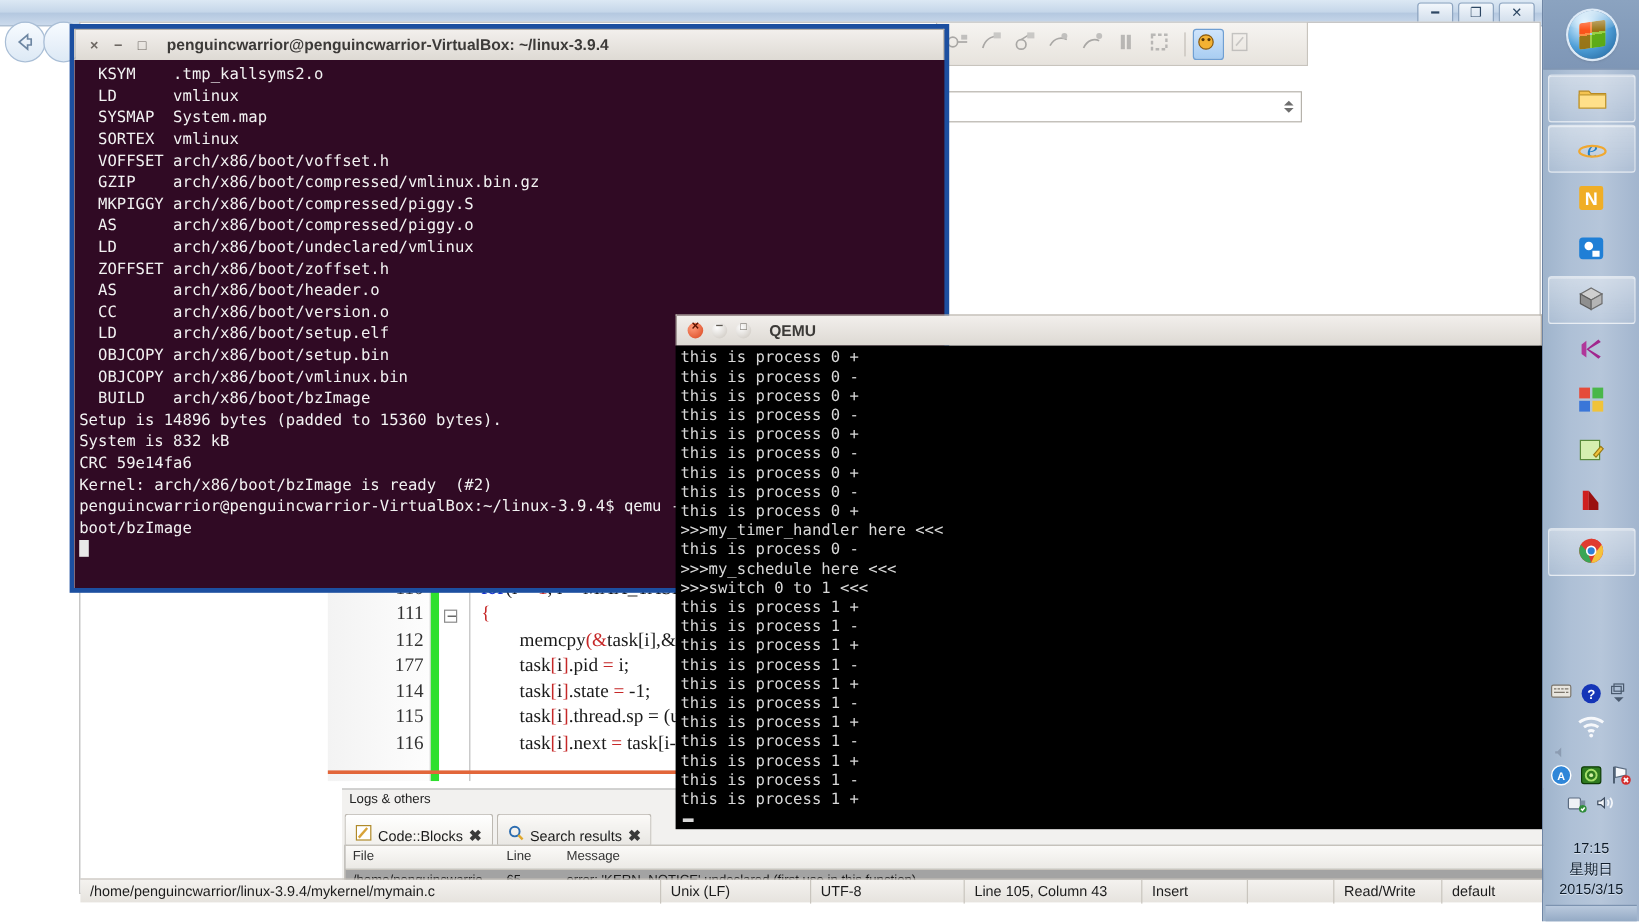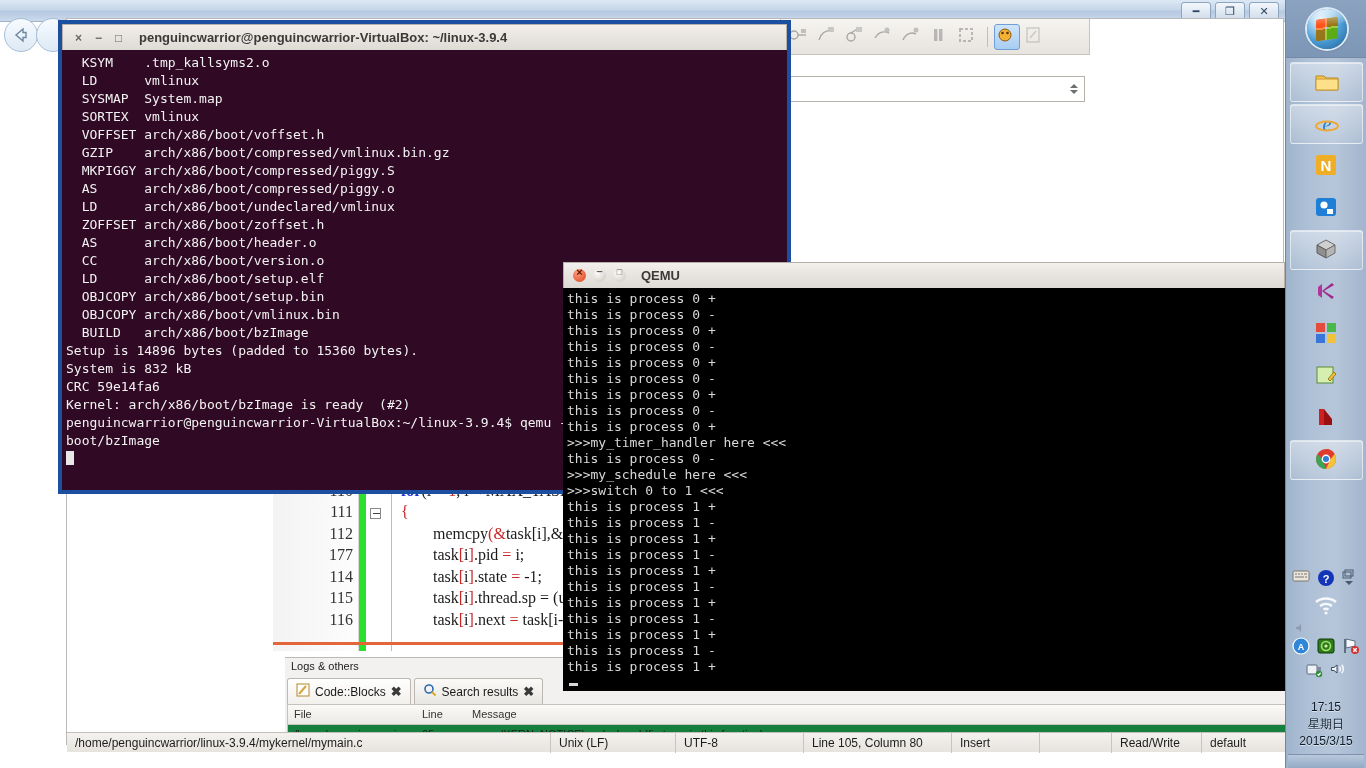--- a/index.html
+++ b/index.html
@@ -149,28 +149,28 @@
   .ed-foldbox::before{content:"";position:absolute;left:2px;top:4px;width:7px;height:1px;background:#444;}
 
   
   .cb-logs {
     position:absolute; left:218px; top:638px; width:1010px; height:88px;
     background:#f2f1ef; border-top:1px solid #b9b9b9;
   }
   .logs-title { position:absolute; left:6px; top:2px; font-size:11px; color:#222; }
   .logs-tabbar { position:absolute; left:2px; top:20px; right:2px; height:26px; display:flex; gap:3px; }
   .logs-tab {
-    height:26px; display:flex; align-items:center; gap:5px; padding:0 8px;
+    height:26px; display:flex; align-items:flex-end; gap:5px; padding:0 8px;
     background: linear-gradient(to bottom,#fbfaf8,#e9e7e3);
     border:1px solid #bdb9b2; border-bottom:none; border-radius:3px 3px 0 0;
     font-size:12px; color:#1a1a1a;
   }
   .logs-tab.active { background: linear-gradient(to bottom,#ffffff,#f2f0ec); }
   .tab-x { color:#3a3a3a; font-weight:bold; font-size:13px; }
-  .logs-grid { position:absolute; left:2px; top:46px; right:2px; bottom:0; background:#15803d; border:1px solid #c6c2bb;}
+  .logs-grid { position:absolute; left:2px; top:46px; right:2px; bottom:0; background:#a3a3a3; border:1px solid #c6c2bb;}
   .lg-head { display:flex; height:20px; background:linear-gradient(to bottom,#fbfaf8,#ebe9e5); border-bottom:1px solid #c9c5be; font-size:11px; color:#333; }
   .lg-head span { padding:3px 6px; }
   .lg-row { display:flex; height:20px; font-size:11px; color:#1a1a1a; border-bottom:1px solid #ededed;}
   .lg-row span { padding:3px 6px; white-space:nowrap; overflow:hidden;}
   .c-file { width:128px; }
   .c-line { width:50px; }
   .c-msg { flex:1; }
 
   
   .cb-status {
@@ -390,21 +390,21 @@
             <span class="c-line">65</span>
             <span class="c-msg">error: 'KERN_NOTICE' undeclared (first use in this function)</span>
           </div>
         </div>
       </div>
 
       <div class="cb-status">
         <div class="st" style="width:484px;">/home/penguincwarrior/linux-3.9.4/mykernel/mymain.c</div>
         <div class="st" style="width:125px;">Unix (LF)</div>
         <div class="st" style="width:128px;">UTF-8</div>
-        <div class="st" style="width:148px;">Line 105, Column 80</div>
+        <div class="st" style="width:148px;">Line 105, Column 43</div>
         <div class="st" style="width:88px;">Insert</div>
         <div class="st" style="width:72px;"></div>
         <div class="st" style="width:90px;">Read/Write</div>
         <div class="st" style="border-right:none;">default</div>
       </div>
     </div>
   </div>
 
   <div class="term">
     <div class="term-title">

